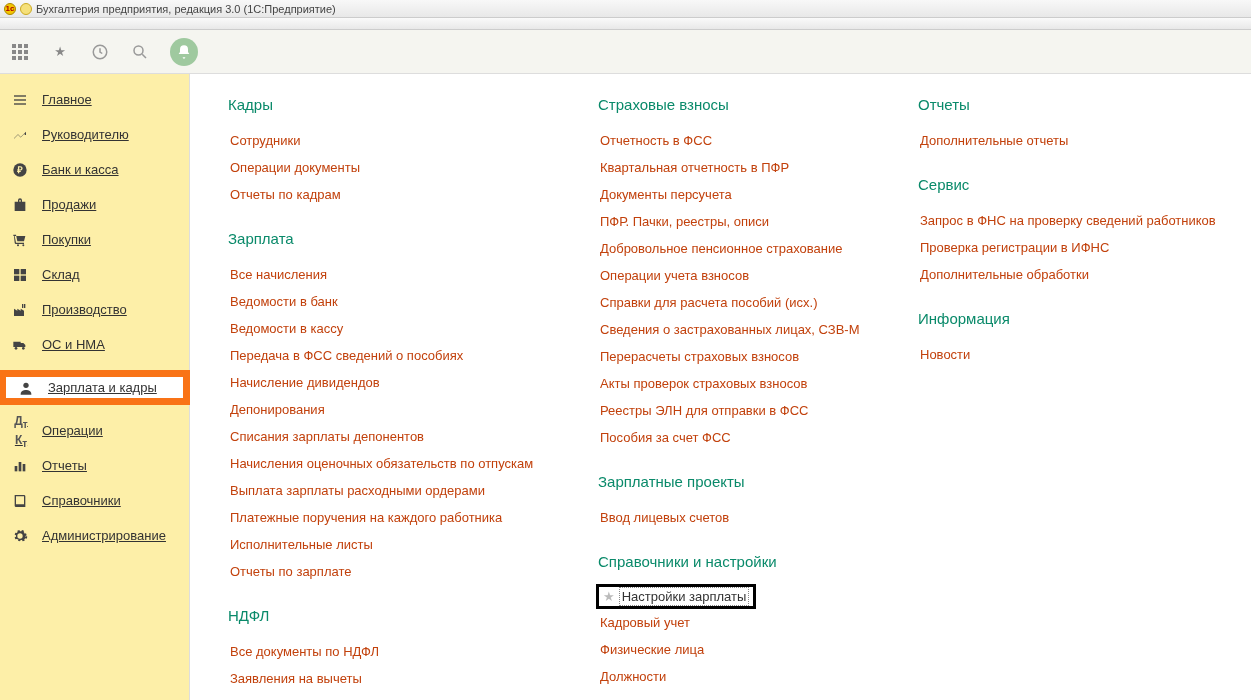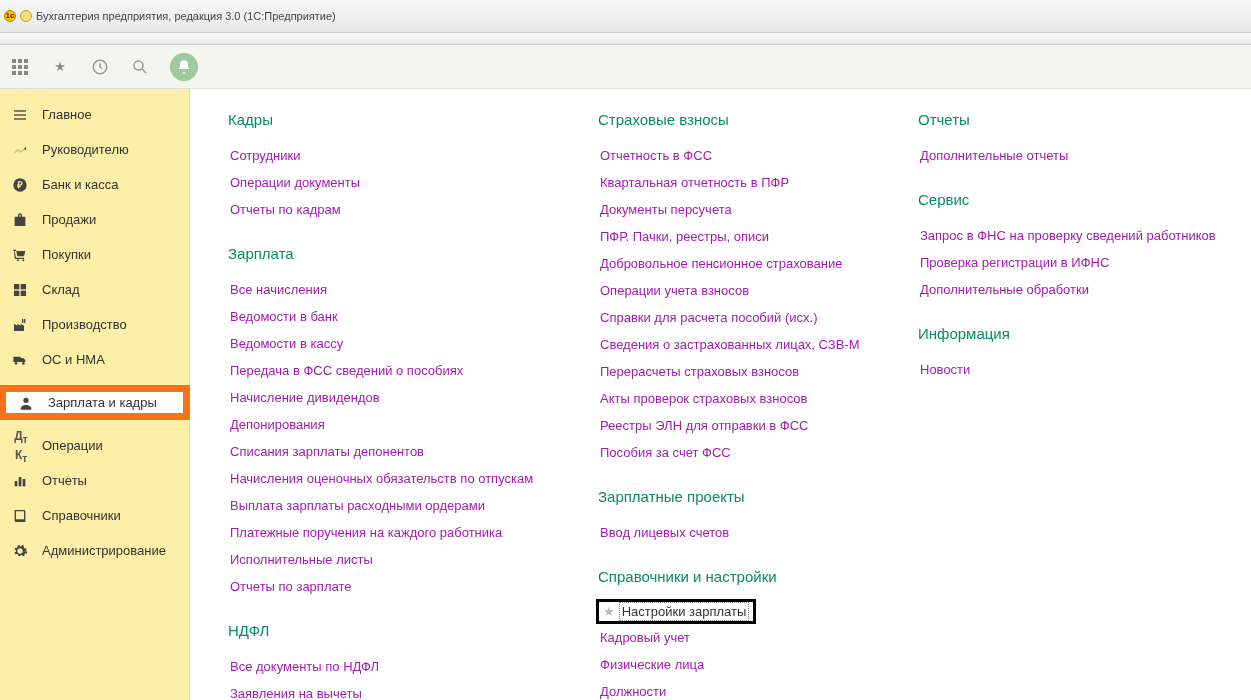--- a/index.html
+++ b/index.html
@@ -1,37 +1,37 @@
 <!DOCTYPE html>
 <html><head>
 <meta charset="utf-8">
 <style>
 * { margin: 0; padding: 0; box-sizing: border-box; font-family: Arial, sans-serif; }
 body { background: #fff; font-size: 13px; color: #333; width: 1251px; height: 700px; overflow: hidden; }
-.titlebar { height: 18px; background: linear-gradient(#f8f8f8,#e8e8e8); border-bottom: 1px solid #ccc; display: flex; align-items: center; padding: 16px 4px; font-size: 11px; color: #444; }
+.titlebar { height: 18px; background: linear-gradient(#f8f8f8,#e8e8e8); border-bottom: 1px solid #ccc; display: flex; align-items: center; padding: 8px 4px; font-size: 11px; color: #444; }
 .titlebar .tb-icon { width: 12px; height: 12px; border-radius: 50%; margin-right: 4px; }
 .tb-1c { background: #f5c400; border: 1px solid #aa8800; font-size: 8px; text-align:center; line-height:10px; color:#a00; font-weight:bold;}
 .tb-dd { background: #f5e07a; border: 1px solid #ccaa22; }
 .toolbar { height: 44px; background: #f5f5f0; border-bottom: 1px solid #ddd; display: flex; align-items: center; padding: 0 10px; gap: 20px; }
 .tool-btn { width: 20px; height: 20px; display:flex; align-items:center; justify-content:center; color:#888; cursor:pointer; }
 .tool-bell { width: 28px; height: 28px; border-radius: 50%; background: #9fc99f; display:flex; align-items:center; justify-content:center; color:#fff; }
 .grid-icon { display:grid; grid-template-columns:repeat(3,4px); grid-template-rows:repeat(3,4px); gap:2px; }
 .grid-icon span { background:#888; width:4px; height:4px; }
 .main { display: flex; height: calc(100% - 62px); }
 .sidebar { width: 190px; background: #fdefa8; border-right: 1px solid #ddd; padding-top: 8px; }
-.nav-item { display:flex; align-items:center; height: 35px; padding: 0 12px; cursor:pointer; color:#333; gap:12px; }
+.nav-item { display:flex; align-items:center; height: 35px; padding: 0 12px; cursor:pointer; color:#333; gap:12px;text-decoration:underline; }
 .nav-item .icon { width:18px; text-align:center; color:#555; font-size:14px; }
 .nav-item.active { background:#fff; border:7px solid #f97316; margin:8px -1px; }
 .content { flex:1; display:flex; padding: 14px 10px 0 10px; overflow-y:auto; }
 .col { padding: 0 10px; }
 .col-1 { width: 370px; }
 .col-2 { width: 320px; }
 .col-3 { width: 340px; }
 .sect-head { color: #0a8a6a; font-size: 15px; margin: 8px 0 14px 18px; cursor:pointer; }
-.sect-link { display:block; color:#a21caf; font-size:13px; padding: 6px 0 6px 20px; cursor:pointer; }
+.sect-link { display:block; color:#c2410c; font-size:13px; padding: 6px 0 6px 20px; cursor:pointer; }
 .hl { display:inline-flex; align-items:center; border:3px solid #000; padding:0 4px; margin-left:16px;}
 .hl .star { color:#bbb; margin-right:4px; }
 .hl .txt { border:1px dotted #888; padding:1px 2px; }
 .sep { height: 14px; }
 svg { display:block; }
 .tabstrip { height: 12px; background: linear-gradient(#fafafa,#e8e8e8); border-bottom:1px solid #ccc; }
 </style>
 </head>
 <body>
 

